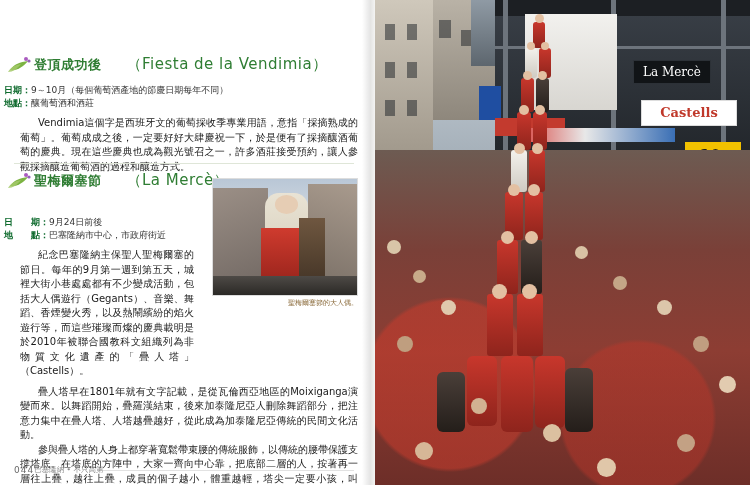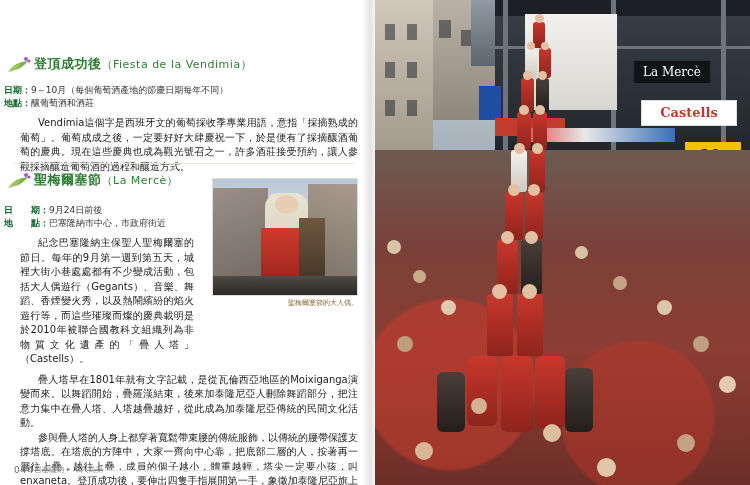--- a/index.html
+++ b/index.html
@@ -33,21 +33,21 @@
   }
   .sec-title {
     font-size: 13px;
     font-weight: bold;
     color: #2e7d32;
     letter-spacing: 0.5px;
     line-height: 16px;
     white-space: nowrap;
   }
   .sec-title .cn { color: #2f7d33; }
-  .sec-title .paren { color: #2f7d33; font-weight: normal; font-size: 11px; }
+  .sec-title .paren { color: #2f7d33; font-weight: normal; font-size: 15px; margin-left: 25px; }
   .leaf-orn {
     position: absolute;
     left: 6px; top: -1px;
     width: 26px; height: 20px;
   }
 
   .meta-line {
     font-size: 9px;
     color: #333;
     line-height: 13px;
@@ -310,21 +310,21 @@
         <svg class="leaf-orn" viewBox="0 0 26 20">
           <path d="M4 15 C8 9, 14 7, 22 6 C17 12, 11 16, 4 15 Z" fill="#7cb342"></path>
           <path d="M2 17 C5 12, 9 10, 15 9 C11 14, 7 17, 2 17 Z" fill="#a5c96a" opacity="0.85"></path>
           <circle cx="20" cy="4" r="2" fill="#8e24aa" opacity="0.75"></circle>
           <circle cx="23" cy="6" r="1.6" fill="#6a1b9a" opacity="0.7"></circle>
         </svg>
         <div class="sec-title">
           <span class="cn">聖梅爾塞節</span><span class="paren">（La Mercè）</span>
         </div>
       </div>
-      <div class="meta-line" style="margin-top:8px;">
+      <div class="meta-line" style="margin-top:20px;">
         <span class="meta-label">日　　期：</span><span>9月24日前後</span>
       </div>
       <div class="meta-line">
         <span class="meta-label">地　　點：</span><span>巴塞隆納市中心，市政府街近</span>
       </div>
 
       <div class="body-p indent" style="margin-top:6px; width:206px;">紀念巴塞隆納主保聖人聖梅爾塞的節日。每年的9月第一週到第五天，城裡大街小巷處處都有不少變成活動，包括大人偶遊行（Gegants）、音樂、舞蹈、香煙變火秀，以及熱鬧繽紛的焰火遊行等，而這些璀璨而燦的慶典載明是於2010年被聯合國教科文組織列為非物質文化遺產的「疊人塔」（Castells）。</div>
       <div class="body-p indent" style="margin-top:6px;">疊人塔早在1801年就有文字記載，是從瓦倫西亞地區的Moixiganga演變而來。以舞蹈開始，疊羅漢結束，後來加泰隆尼亞人刪除舞蹈部分，把注意力集中在疊人塔、人塔越疊越好，從此成為加泰隆尼亞傳統的民間文化活動。</div>
       <div class="body-p indent" style="margin-top:0;">參與疊人塔的人身上都穿著寬鬆帶束腰的傳統服飾，以傳統的腰帶保護支撐塔底。在塔底的方陣中，大家一齊向中心靠，把底部二層的人，按著再一層往上疊，越往上疊，成員的個子越小，體重越輕，塔尖一定要小孩，叫enxaneta。登頂成功後，要伸出四隻手指展開第一手，象徵加泰隆尼亞旗上的四道紅槓。人塔經過正確推砌的「疊」和「拆」，就是完美的表演，而在巴塞隆納，就以聖梅爾塞節的疊人塔最為壯觀。</div>
     </div>

